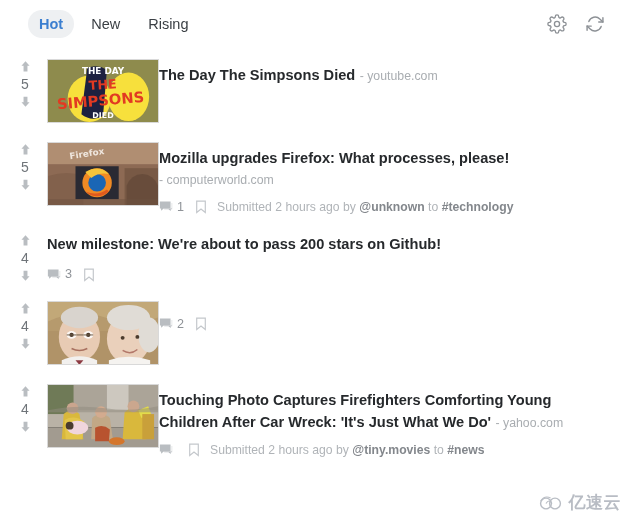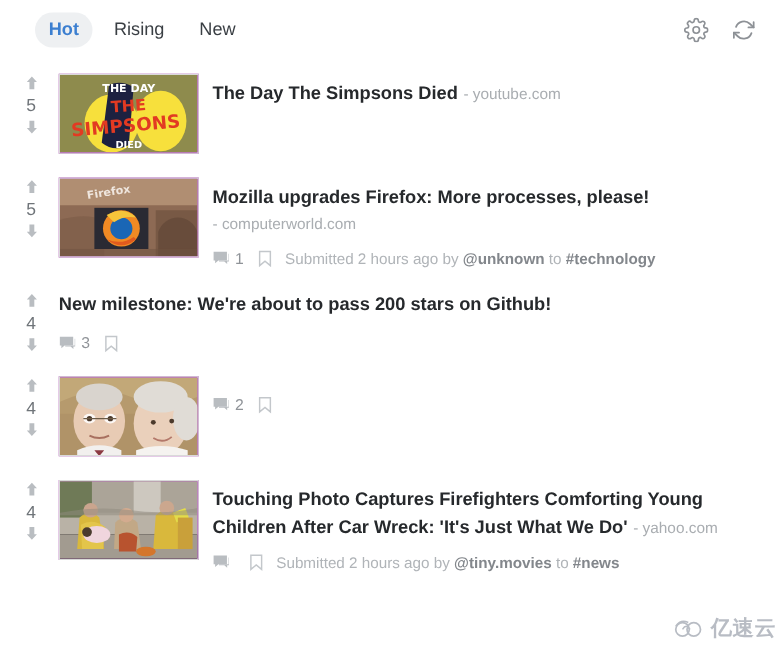--- a/index.html
+++ b/index.html
@@ -97,21 +97,21 @@
     position: relative;
     background: #a21caf;
     cursor: pointer;
   }
   .thumb svg { display: block; width: 100%; height: 100%; }
 
   
   .body {
     flex: 1 1 auto;
     min-width: 0;
-    padding-left: 11px;
+    padding-left: 0;
     padding-top: 8px;
   }
   .post.nothumb .body { padding-left: 9px; padding-top: 3px; }
 
   .title-line { line-height: 1.32; }
   .title {
     font-size: 14.6px;
     font-weight: 700;
     color: #26292c;
     text-decoration: none;
@@ -172,24 +172,24 @@
 </style>
 </head>
 <body>
 
 <div class="header">
   <div class="tabs">
     <div class="tab active">
       <span>Hot</span>
     </div>
     <div class="tab">
+      <span>New</span>
+    </div>
+    <div class="tab">
       <span>Rising</span>
-    </div>
-    <div class="tab">
-      <span>New</span>
     </div>
   </div>
 
   <div class="header-actions">
     <span class="hicon">
       <svg viewBox="0 0 24 24" fill="none" stroke="#8d9196" stroke-width="1.6" stroke-linecap="round" stroke-linejoin="round">
         <circle cx="12" cy="12" r="3.1"></circle>
         <path d="M19.4 15a1.65 1.65 0 0 0 .33 1.82l.06.06a2 2 0 1 1-2.83 2.83l-.06-.06a1.65 1.65 0 0 0-1.82-.33 1.65 1.65 0 0 0-1 1.51V21a2 2 0 1 1-4 0v-.09A1.65 1.65 0 0 0 9 19.4a1.65 1.65 0 0 0-1.82.33l-.06.06a2 2 0 1 1-2.83-2.83l.06-.06a1.65 1.65 0 0 0 .33-1.82 1.65 1.65 0 0 0-1.51-1H3a2 2 0 1 1 0-4h.09A1.65 1.65 0 0 0 4.6 9a1.65 1.65 0 0 0-.33-1.82l-.06-.06a2 2 0 1 1 2.83-2.83l.06.06A1.65 1.65 0 0 0 9 4.6a1.65 1.65 0 0 0 1-1.51V3a2 2 0 1 1 4 0v.09a1.65 1.65 0 0 0 1 1.51 1.65 1.65 0 0 0 1.82-.33l.06-.06a2 2 0 1 1 2.83 2.83l-.06.06a1.65 1.65 0 0 0-.33 1.82V9a1.65 1.65 0 0 0 1.51 1H21a2 2 0 1 1 0 4h-.09a1.65 1.65 0 0 0-1.51 1z"></path>
       </svg>
     </span>
@@ -270,21 +270,21 @@
         <circle cx="50" cy="41" r="9" fill="#1a66b5"></circle>
         <path d="M38 30 q14 -8 24 2 q-10 -2 -18 4z" fill="#f5c43a"></path>
         <path d="M62 50 q-12 10 -24 0 q12 5 22 -2z" fill="#e05a1e"></path>
         <text x="40" y="14" font-family="DejaVu Sans" font-size="9" font-weight="bold" fill="#efe6de" text-anchor="middle" transform="rotate(-9 40 14)">Firefox</text>
         <rect x="0" y="58" width="112" height="6" fill="#6d5140" opacity=".5"></rect>
       </svg>
     </div>
 
     <div class="body">
       <div class="title-line">
-        <span class="title">Mozilla upgrades Firefox: More processes, please!</span>
+        <span class="title">Mozilla upgrades Firefox: What processes, please!</span>
         <span class="domain">- computerworld.com</span>
       </div>
       <div class="meta">
         <span class="comment-icon">
           <svg viewBox="0 0 16 16" fill="#b9bdc1">
               <path d="M1 1.6h12.2v8.1H5.4L2.4 12.2V9.7H1z"></path>
               <path d="M14.6 3.4H15v7.1h-1.6v2.2l-2.6-2.2H5.9v-.8h8.7z"></path>
             </svg>
         </span>
         <span class="comment-count">1</span>

